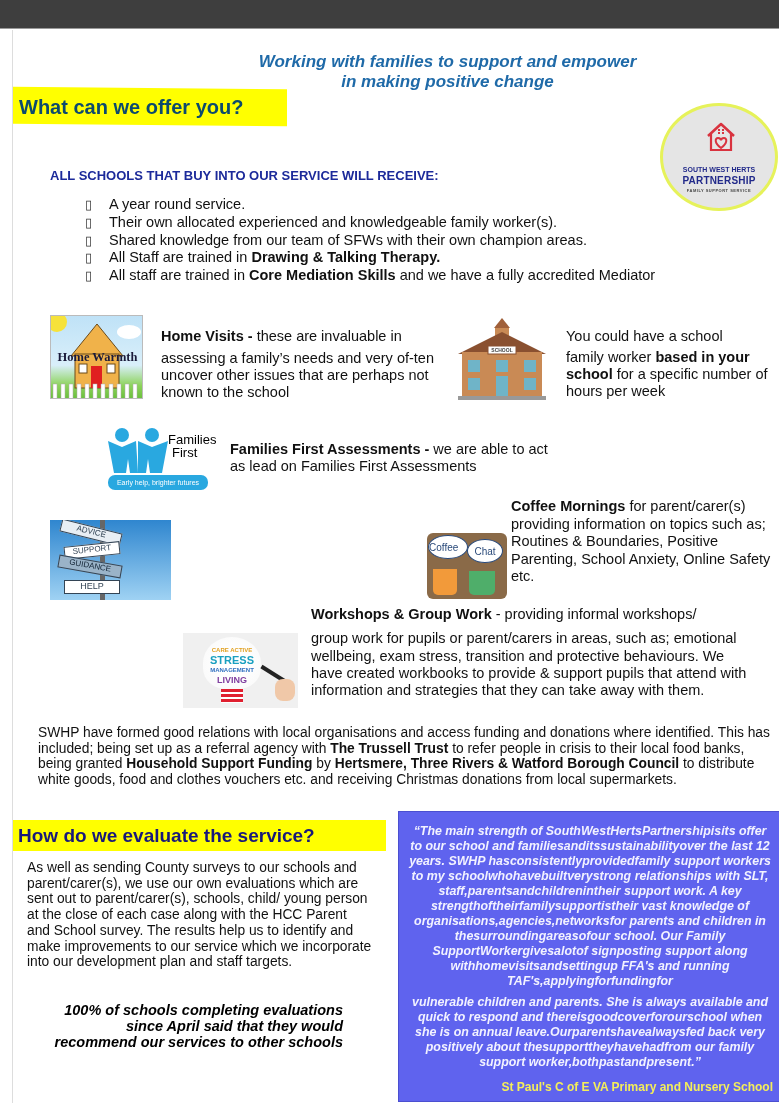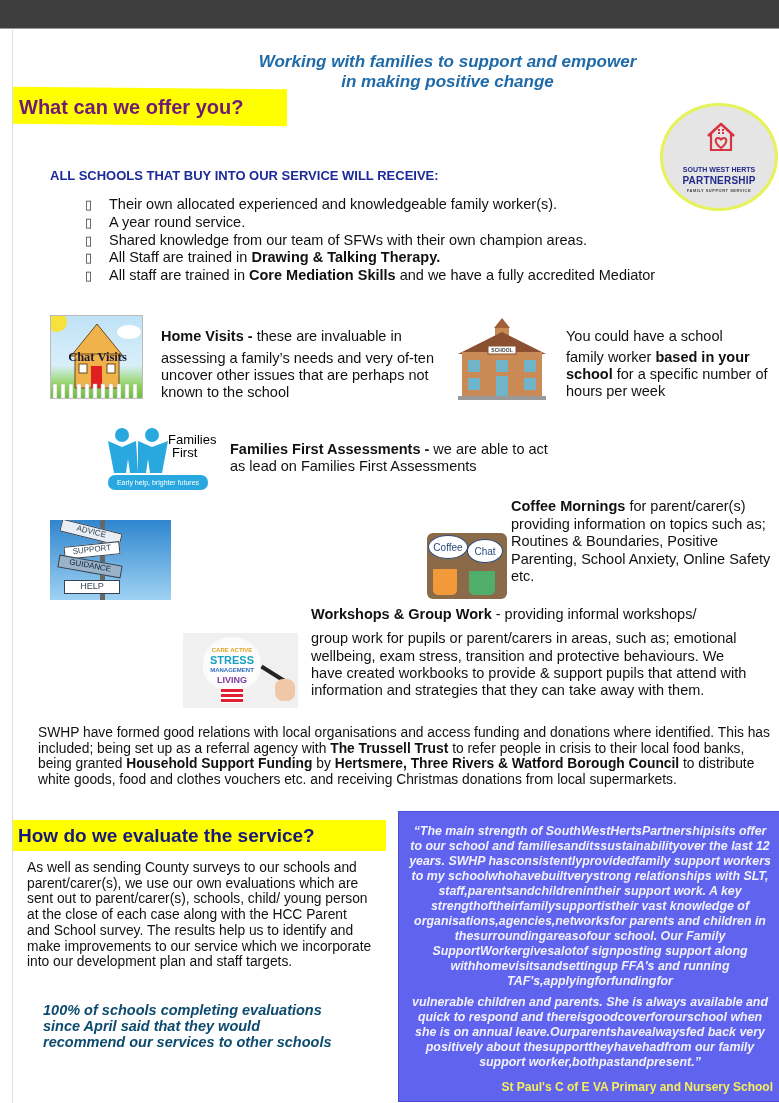--- a/index.html
+++ b/index.html
@@ -4,21 +4,21 @@
 <style>
   * { box-sizing: border-box; margin: 0; padding: 0; }
   html, body { width: 779px; height: 1103px; overflow: hidden; background: #ffffff; }
   body { font-family: "Liberation Sans", sans-serif; color: #111; position: relative; }
   .topbar { position: absolute; left: 0; top: 0; width: 779px; height: 29px; background: #3e3e3e; border-bottom: 1px solid #999; }
   .page { position: absolute; left: 12px; top: 30px; width: 779px; height: 1073px; background: #fff; border-left: 1px solid #ddd; }
   .abs { position: absolute; }
 
   .tagline { left: 0; width: 779px; top: 22px; text-align: center; color: #1f6aa8; font-weight: bold; font-style: italic; font-size: 17px; line-height: 20px; padding-left: 90px; }
   .banner1 { left: 0; top: 58px; width: 274px; height: 37px; background: #ffff00; transform: skewY(0.5deg); }
-  .banner1 span { position: absolute; left: 6px; top: 8px; font-size: 20px; font-weight: bold; color: #701a75; transform: skewY(-0.5deg); white-space: nowrap; }
+  .banner1 span { position: absolute; left: 6px; top: 8px; font-size: 20px; font-weight: bold; color: #0c4a6e; transform: skewY(-0.5deg); white-space: nowrap; }
 
   .logo { left: 647px; top: 73px; width: 118px; height: 108px; border-radius: 50%; border: 3px solid #e6f25a; background: #e5e5e5; text-align: center; }
   .logo .house { position: absolute; left: 41px; top: 14px; width: 34px; height: 34px; }
   .logo .l1 { position: absolute; left: 0; width: 100%; top: 60px; font-size: 7px; font-weight: bold; color: #222a8a; }
   .logo .l2 { position: absolute; left: 0; width: 100%; top: 69px; font-size: 10px; font-weight: bold; color: #222a8a; letter-spacing: 0.2px; }
   .logo .l3 { position: absolute; left: 0; width: 100%; top: 82px; font-size: 4px; font-weight: bold; color: #444; letter-spacing: 0.5px; }
 
   .receive { left: 37px; top: 138px; font-size: 13px; font-weight: bold; color: #1c2a9a; }
   .bullets { left: 72px; top: 166px; list-style: none; font-size: 14.5px; line-height: 16.8px; color: #111; }
   .bullets li { white-space: nowrap; }
@@ -39,21 +39,21 @@
   .coffee-text { left: 498px; top: 468px; width: 275px; line-height: 17.5px; }
 
   .img-stress { left: 170px; top: 603px; width: 115px; height: 75px; background: #f0f0f0; }
   .work-text { left: 298px; top: 576px; width: 440px; line-height: 17.3px; }
 
   .swhp-text { left: 25px; top: 695px; width: 740px; font-size: 13.8px; line-height: 15.5px; }
 
   .banner2 { left: 0; top: 790px; width: 373px; height: 31px; background: #ffff00; }
   .banner2 span { position: absolute; left: 5px; top: 5px; font-size: 19px; font-weight: bold; color: #18187a; white-space: nowrap; }
   .eval-text { left: 14px; top: 830px; width: 345px; font-size: 13.8px; line-height: 15.7px; }
-  .eval-stat { left: 30px; top: 972px; width: 300px; text-align: left; font-size: 14.5px; line-height: 16px; font-weight: bold; font-style: italic; color: #0c4a6e; }
+  .eval-stat { left: 30px; top: 972px; width: 300px; text-align: right; font-size: 14.5px; line-height: 16px; font-weight: bold; font-style: italic; color: #000000; }
 
   .quote-box { left: 385px; top: 781px; width: 382px; height: 291px; background: #5f63ee; border: 1px solid #4b4fd0; }
   .quote-text { position: absolute; left: 10px; top: 12px; width: 362px; text-align: center; color: #f2f2ff; font-weight: bold; font-style: italic; font-size: 12.4px; line-height: 15px; }
   .quote-text p + p { margin-top: 6px; }
   .quote-src { position: absolute; right: 6px; top: 268px; color: #f4ee5a; font-weight: bold; font-size: 12px; white-space: nowrap; }
 </style>
 </head>
 <body>
 
 <div class="topbar"></div>
@@ -80,22 +80,22 @@
       <path d="M17 28 C10 23 11 18 14 18 C15.5 18 17 19 17 20.5 C17 19 18.5 18 20 18 C23 18 24 23 17 28 Z" fill="none" stroke="#d9333f" stroke-width="2"></path>
     </svg>
     <div class="l1">SOUTH WEST HERTS</div>
     <div class="l2">PARTNERSHIP</div>
     <div class="l3">FAMILY SUPPORT SERVICE</div>
   </div>
 
   <div class="abs receive">ALL SCHOOLS THAT BUY INTO OUR SERVICE WILL RECEIVE:</div>
 
   <ul class="abs bullets">
+    <li><span class="mark">▯</span><span>A year round service.</span><b></b><span></span></li>
     <li><span class="mark">▯</span><span>Their own allocated experienced and knowledgeable family worker(s).</span><b></b><span></span></li>
-    <li><span class="mark">▯</span><span>A year round service.</span><b></b><span></span></li>
     <li><span class="mark">▯</span><span>Shared knowledge from our team of SFWs with their own champion areas.</span><b></b><span></span></li>
     <li><span class="mark">▯</span><span>All Staff are trained in </span><b>Drawing &amp; Talking Therapy.</b><span></span></li>
     <li><span class="mark">▯</span><span>All staff are trained in </span><b>Core Mediation Skills</b><span> and we have a fully accredited Mediator</span></li>
   </ul>
 
   <div class="abs img-home">
     <svg width="93" height="84" viewBox="0 0 93 84">
       <circle cx="6" cy="6" r="10" fill="#f6e23a"></circle>
       <ellipse cx="78" cy="16" rx="12" ry="7" fill="#fff"></ellipse>
       <polygon points="46,8 20,40 72,40" fill="#f0b24a" stroke="#6a4a1a"></polygon>
@@ -110,21 +110,21 @@
           <rect x="26" y="68" width="4" height="16"></rect>
           <rect x="34" y="68" width="4" height="16"></rect>
           <rect x="42" y="68" width="4" height="16"></rect>
           <rect x="50" y="68" width="4" height="16"></rect>
           <rect x="58" y="68" width="4" height="16"></rect>
           <rect x="66" y="68" width="4" height="16"></rect>
           <rect x="74" y="68" width="4" height="16"></rect>
           <rect x="82" y="68" width="4" height="16"></rect>
       </g>
     </svg>
-    <div style="position:absolute;left:0;top:34px;width:93px;text-align:center;font-family:'Liberation Serif',serif;font-weight:bold;font-size:12.5px;color:#1a1a3a;">Chat Visits</div>
+    <div style="position:absolute;left:0;top:34px;width:93px;text-align:center;font-family:'Liberation Serif',serif;font-weight:bold;font-size:12.5px;color:#1a1a3a;">Home Warmth</div>
   </div>
   <div class="abs txt home-text">
     <b>Home Visits -</b><span> these are invaluable in</span>
     <div style="margin-top:5px">assessing a family’s needs and very of-ten uncover other issues that are perhaps not known to the school</div>
   </div>
 
   <div class="abs img-school">
     <svg width="96" height="82" viewBox="0 0 96 82">
       <polygon points="48,0 40,10 56,10" fill="#a0603a"></polygon>
       <rect x="41" y="10" width="14" height="14" fill="#c98a55"></rect>
@@ -171,21 +171,21 @@
 
   <div class="abs img-drop">
     <div style="position:absolute;left:50px;top:0;width:5px;height:80px;background:#666;"></div>
     <div class="sign" style="position:absolute;left:10px;top:6px;width:62px;height:13px;background:#e8eef4;border:1px solid #345;transform:rotate(14deg);font-size:8px;text-align:center;color:#345;">ADVICE</div>
     <div class="sign" style="position:absolute;left:14px;top:24px;width:56px;height:13px;background:#fff;border:1px solid #345;transform:rotate(-6deg);font-size:8px;text-align:center;color:#345;">SUPPORT</div>
     <div class="sign" style="position:absolute;left:8px;top:40px;width:64px;height:13px;background:#9ab3c8;border:1px solid #345;transform:rotate(10deg);font-size:8px;text-align:center;color:#123;">GUIDANCE</div>
     <div class="sign" style="position:absolute;left:14px;top:60px;width:56px;height:14px;background:#fff;border:1px solid #345;font-size:9px;text-align:center;color:#345;">HELP</div>
   </div>
 
   <div class="abs img-coffee">
-    <div style="position:absolute;left:1px;top:2px;width:40px;height:24px;border-radius:50%;background:#fff;border:1px solid #2a4a7a;font-size:10px;line-height:24px;text-align:center;color:#2a4a7a;">Coffee</div>
+    <div style="position:absolute;left:1px;top:2px;width:40px;height:24px;border-radius:50%;background:#fff;border:1px solid #2a4a7a;font-size:10px;line-height:24px;text-align:left;color:#2a4a7a;">Coffee</div>
     <div style="position:absolute;left:40px;top:6px;width:36px;height:24px;border-radius:50%;background:#fff;border:1px solid #2a4a7a;font-size:10px;line-height:24px;text-align:center;color:#2a4a7a;">Chat</div>
     <div style="position:absolute;left:6px;top:36px;width:24px;height:26px;background:#f29a3a;border-radius:0 0 5px 5px;"></div>
     <div style="position:absolute;left:42px;top:38px;width:26px;height:24px;background:#4fae6a;border-radius:0 0 5px 5px;"></div>
   </div>
   <div class="abs txt coffee-text">
     <b>Coffee Mornings</b><span> for parent/carer(s) providing information on topics such as; Routines &amp; Boundaries, Positive Parenting, School Anxiety, Online Safety etc.</span>
   </div>
 
   <div class="abs img-stress">
     <div style="position:absolute;left:20px;top:4px;width:58px;height:52px;border-radius:50% 50% 40% 40%;background:radial-gradient(#fff 30%, #f8f8f8);text-align:center;font-weight:bold;line-height:10px;">

